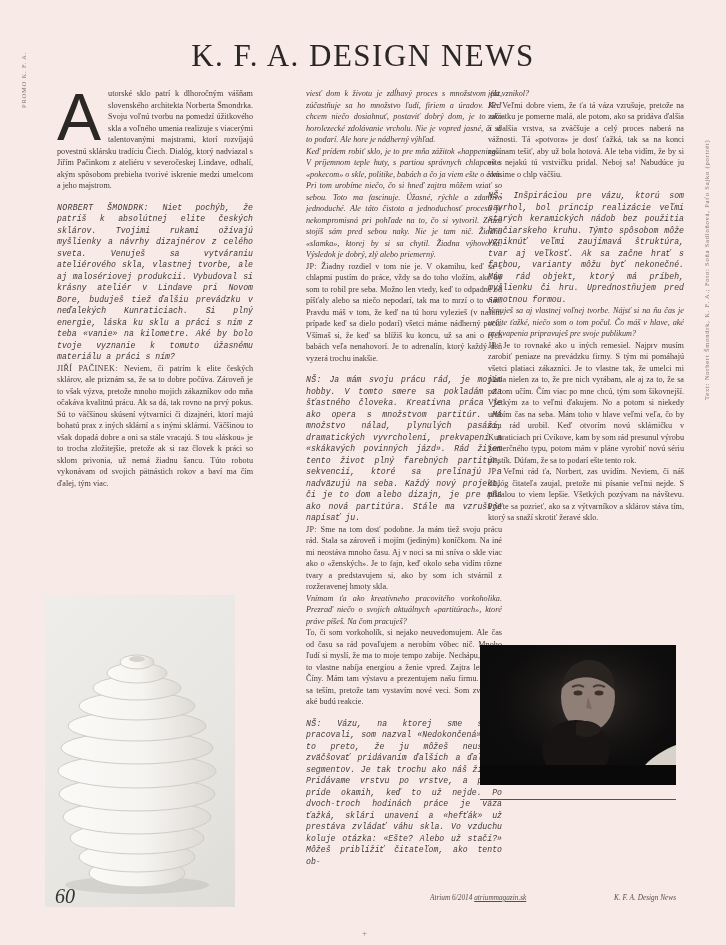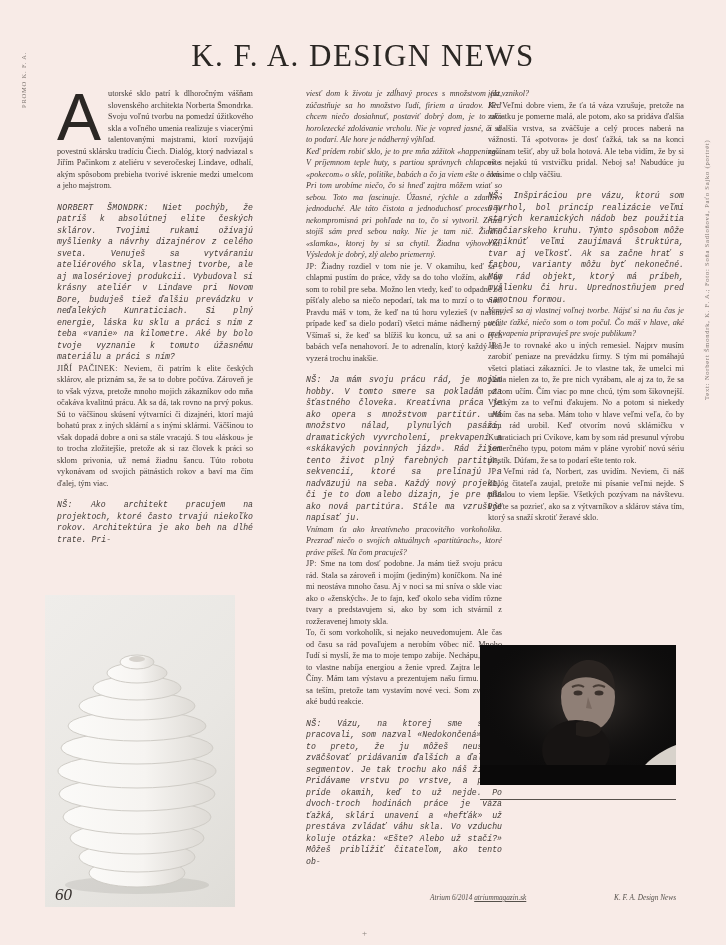--- a/index.html
+++ b/index.html
@@ -51,21 +51,21 @@
   }
   #credits{
     position:absolute;left:480px;top:799px;width:196px;
     font-size:8.4px;line-height:12.6px;font-style:italic;color:#3c3734;
   }
   #credits .rule{border-top:1px solid #57504b;margin-bottom:6px;}
   #credits .credit-line{margin:0;}
   #credits .underline{text-decoration:underline;}
   #page-number{
     position:absolute;left:55px;top:885px;
-    font-size:17px;font-style:italic;color:#35302d;
+    font-size:20px;font-style:italic;color:#35302d;
   }
   #footer{
     position:absolute;left:430px;top:893px;width:246px;
     font-size:7.3px;font-style:italic;color:#55504b;
     display:flex;justify-content:space-between;
   }
   #footer .underline{text-decoration:underline;font-family:Liberation Serif, serif;}
   #reg-mark{
     position:absolute;left:362px;top:928px;font-size:9px;color:#8a827c;
   }
@@ -76,29 +76,28 @@
 <div id="promo-vertical" class="vtext">PROMO K. F. A.</div>
 
 <div id="credit-vertical" class="vtext">Text: Norbert Šmondrk, K. F. A.; Foto: Soňa Sadloňová, Paťo Sajko (portrét)</div>
 
 <h1 id="page-title">K. F. A. DESIGN NEWS</h1>
 
 <div id="col-1" class="col">
     <p class="para intro"><span class="dropcap">A</span>utorské sklo patrí k dlhoročným vášňam slovenského architekta Norberta Šmondrka. Svoju voľnú tvorbu na pomedzí úžitkového skla a voľného umenia realizuje s viacerými talentovanými majstrami, ktorí rozvíjajú povestnú sklársku tradíciu Čiech. Dialóg, ktorý nadviazal s Jiřím Pačinkom z ateliéru v severočeskej Lindave, odhalí, akým spôsobom prebieha tvorivé iskrenie medzi umelcom a jeho majstrom.</p>
     <p class="para q gap"><span class="speaker">NORBERT ŠMONDRK: </span>Niet pochýb, že patríš k absolútnej elite českých sklárov. Tvojimi rukami ožívajú myšlienky a návrhy dizajnérov z celého sveta. Venuješ sa vytváraniu ateliérového skla, vlastnej tvorbe, ale aj malosériovej produkcii. Vybudoval si krásny ateliér v Lindave pri Novom Bore, buduješ tiež ďalšiu prevádzku v neďalekých Kunraticiach. Si plný energie, láska ku sklu a práci s ním z teba «vanie» na kilometre. Aké by bolo tvoje vyznanie k tomuto úžasnému materiálu a práci s ním?</p>
     <p class="para a"><span class="speaker">JIŘÍ PAČINEK: </span>Neviem, či patrím k elite českých sklárov, ale priznám sa, že sa to dobre počúva. Zároveň je to však výzva, pretože mnoho mojich zákazníkov odo mňa očakáva kvalitnú prácu. Ak sa dá, tak rovno na prvý pokus. Sú to väčšinou skúsení výtvarníci či dizajnéri, ktorí majú bohatú prax z iných sklární a s inými sklármi. Väčšinou to však dopadá dobre a oni sa stále vracajú. S tou «láskou» je to trocha zložitejšie, pretože ak si raz človek k práci so sklom privonia, už nemá žiadnu šancu. Túto robotu vykonávam od svojich pätnástich rokov a baví ma čím ďalej, tým viac.</p>
-    <p class="para q gap"><span class="speaker">NŠ: </span>Ako architekt pracujem na projektoch, ktoré často trvajú niekoľko rokov. Architektúra je ako beh na dlhé trate. Pri-</p>
   </div>
 <div id="col-2" class="col">
     <p class="para q">viesť dom k životu je zdĺhavý proces s množstvom fáz, zúčastňuje sa ho množstvo ľudí, firiem a úradov. Keď chcem niečo dosiahnuť, postaviť dobrý dom, je to ako horolezecké zdolávanie vrcholu. Nie je vopred jasné, či sa to podarí. Ale hore je nádherný výhľad.</p>
     <p class="para q">Keď prídem robiť sklo, je to pre mňa zážitok «happening». V príjemnom teple huty, s partiou správnych chlapcov s «pokecom» o skle, politike, babách a čo ja viem ešte o čom. Pri tom urobíme niečo, čo si hneď zajtra môžem vziať so sebou. Toto ma fascinuje. Úžasné, rýchle a zdanlivo jednoduché. Ale táto čistota a jednoduchosť procesu je nekompromisná pri pohľade na to, čo si vytvoril. Zrazu stojíš sám pred sebou naky. Nie je tam nič. Žiadna «slamka», ktorej by si sa chytil. Žiadna výhovorka. Výsledok je dobrý, zlý alebo priemerný.</p>
     <p class="para a"><span class="speaker">JP: </span>Žiadny rozdiel v tom nie je. V okamihu, keď sa s chlapmi pustím do práce, vždy sa do toho vložím, ako by som to robil pre seba. Možno len vtedy, keď to odpadne od píšťaly alebo sa niečo nepodarí, tak ma to mrzí o to viac. Pravdu máš v tom, že keď na tú horu vylezieš (v našom prípade keď sa dielo podarí) všetci máme nádherný pocit. Všímaš si, že keď sa blížiš ku koncu, už sa ani o tých babách veľa nenahovorí. Je to adrenalín, ktorý každý deň vyzerá trochu inakšie.</p>
     <p class="para q gap"><span class="speaker">NŠ: </span>Ja mám svoju prácu rád, je mojím hobby. V tomto smere sa pokladám za šťastného človeka. Kreatívna práca je ako opera s množstvom partitúr. Má množstvo nálad, plynulých pasáží, dramatických vyvrcholení, prekvapení a «skákavých povinných jázd». Rád žijem tento život plný farebných partitúr, sekvencií, ktoré sa prelínajú a nadväzujú na seba. Každý nový projekt, či je to dom alebo dizajn, je pre mňa ako nová partitúra. Stále ma vzrušuje napísať ju.</p>
+    <p class="para a"><span class="speaker">JP: </span>Sme na tom dosť podobne. Ja mám tiež svoju prácu rád. Stala sa zároveň i mojím (jediným) koníčkom. Na iné mi neostáva mnoho času. Aj v noci sa mi sníva o skle viac ako o «ženských». Je to fajn, keď okolo seba vidím rôzne tvary a predstavujem si, ako by som ich stvárnil z rozžeravenej hmoty skla.</p>
     <p class="para q">Vnímam ťa ako kreatívneho pracovitého vorkoholika. Prezraď niečo o svojich aktuálnych «partitúrach», ktoré práve píšeš. Na čom pracuješ?</p>
-    <p class="para a"><span class="speaker">JP: </span>Sme na tom dosť podobne. Ja mám tiež svoju prácu rád. Stala sa zároveň i mojím (jediným) koníčkom. Na iné mi neostáva mnoho času. Aj v noci sa mi sníva o skle viac ako o «ženských». Je to fajn, keď okolo seba vidím rôzne tvary a predstavujem si, ako by som ich stvárnil z rozžeravenej hmoty skla.</p>
     <p class="para a">To, či som vorkoholík, si nejako neuvedomujem. Ale čas od času sa rád povaľujem a nerobím vôbec nič. Mnoho ľudí si myslí, že ma to moje tempo zabije. Nechápu, že ma to vlastne nabíja energiou a ženie vpred. Zajtra letím do Číny. Mám tam výstavu a prezentujem našu firmu. Veľmi sa teším, pretože tam vystavím nové veci. Som zvedavý, aké budú reakcie.</p>
     <p class="para q gap"><span class="speaker">NŠ: </span>Vázu, na ktorej sme spolu pracovali, som nazval «Nedokončená». Je to preto, že ju môžeš neustále zväčšovať pridávaním ďalších a ďalších segmentov. Je tak trochu ako náš život. Pridávame vrstvu po vrstve, a potom príde okamih, keď to už nejde. Po dvoch-troch hodinách práce je váza ťažká, sklári unavení a «hefťák» už prestáva zvládať váhu skla. Vo vzduchu koluje otázka: «Ešte? Alebo už stačí?» Môžeš priblížiť čitateľom, ako tento ob-</p>
   </div>
 <div id="col-3" class="col">
     <p class="para q">jekt vznikol?</p>
     <p class="para a"><span class="speaker">JP: </span>Veľmi dobre viem, že ťa tá váza vzrušuje, pretože na začiatku je pomerne malá, ale potom, ako sa pridáva ďalšia a ďalšia vrstva, sa zväčšuje a celý proces naberá na vážnosti. Tá «potvora» je dosť ťažká, tak sa na konci začínam tešiť, aby už bola hotová. Ale teba vidím, že by si ešte nejakú tú vrstvičku pridal. Neboj sa! Nabudúce ju skúsime o chlp väčšiu.</p>
     <p class="para q gap"><span class="speaker">NŠ: </span>Inšpiráciou pre vázu, ktorú som navrhol, bol princíp realizácie veľmi starých keramických nádob bez použitia hrnčiarskeho kruhu. Týmto spôsobom môže vzniknúť veľmi zaujímavá štruktúra, tvar aj veľkosť. Ak sa začne hrať s farbou, varianty môžu byť nekonečné. Mám rád objekt, ktorý má príbeh, myšlienku či hru. Uprednostňujem pred samotnou formou.</p>
     <p class="para q">Venuješ sa aj vlastnej voľnej tvorbe. Nájsť si na ňu čas je určite ťažké, niečo som o tom počul. Čo máš v hlave, aké prekvapenia pripravuješ pre svoje publikum?</p>
     <p class="para a"><span class="speaker">JP: </span>Je to rovnaké ako u iných remesiel. Najprv musím zarobiť peniaze na prevádzku firmy. S tým mi pomáhajú všetci platiaci zákazníci. Je to vlastne tak, že umelci mi platia nielen za to, že pre nich vyrábam, ale aj za to, že sa pri tom učím. Čím viac po mne chcú, tým som šikovnejší. Všetkým za to veľmi ďakujem. No a potom si niekedy urobím čas na seba. Mám toho v hlave veľmi veľa, čo by som rád urobil. Keď otvorím novú sklárničku v Kunraticiach pri Cvikove, kam by som rád presunul výrobu komerčného typu, potom mám v pláne vyrobiť novú sériu plastík. Dúfam, že sa to podarí ešte tento rok.</p>
     <p class="para a"><span class="speaker">JP: </span>Veľmi rád ťa, Norbert, zas uvidím. Neviem, či náš dialóg čitateľa zaujal, pretože mi písanie veľmi nejde. S píšťalou to viem lepšie. Všetkých pozývam na návštevu. Príďte sa pozrieť, ako sa z výtvarníkov a sklárov stáva tím, ktorý sa snaží skrotiť žeravé sklo.</p>

